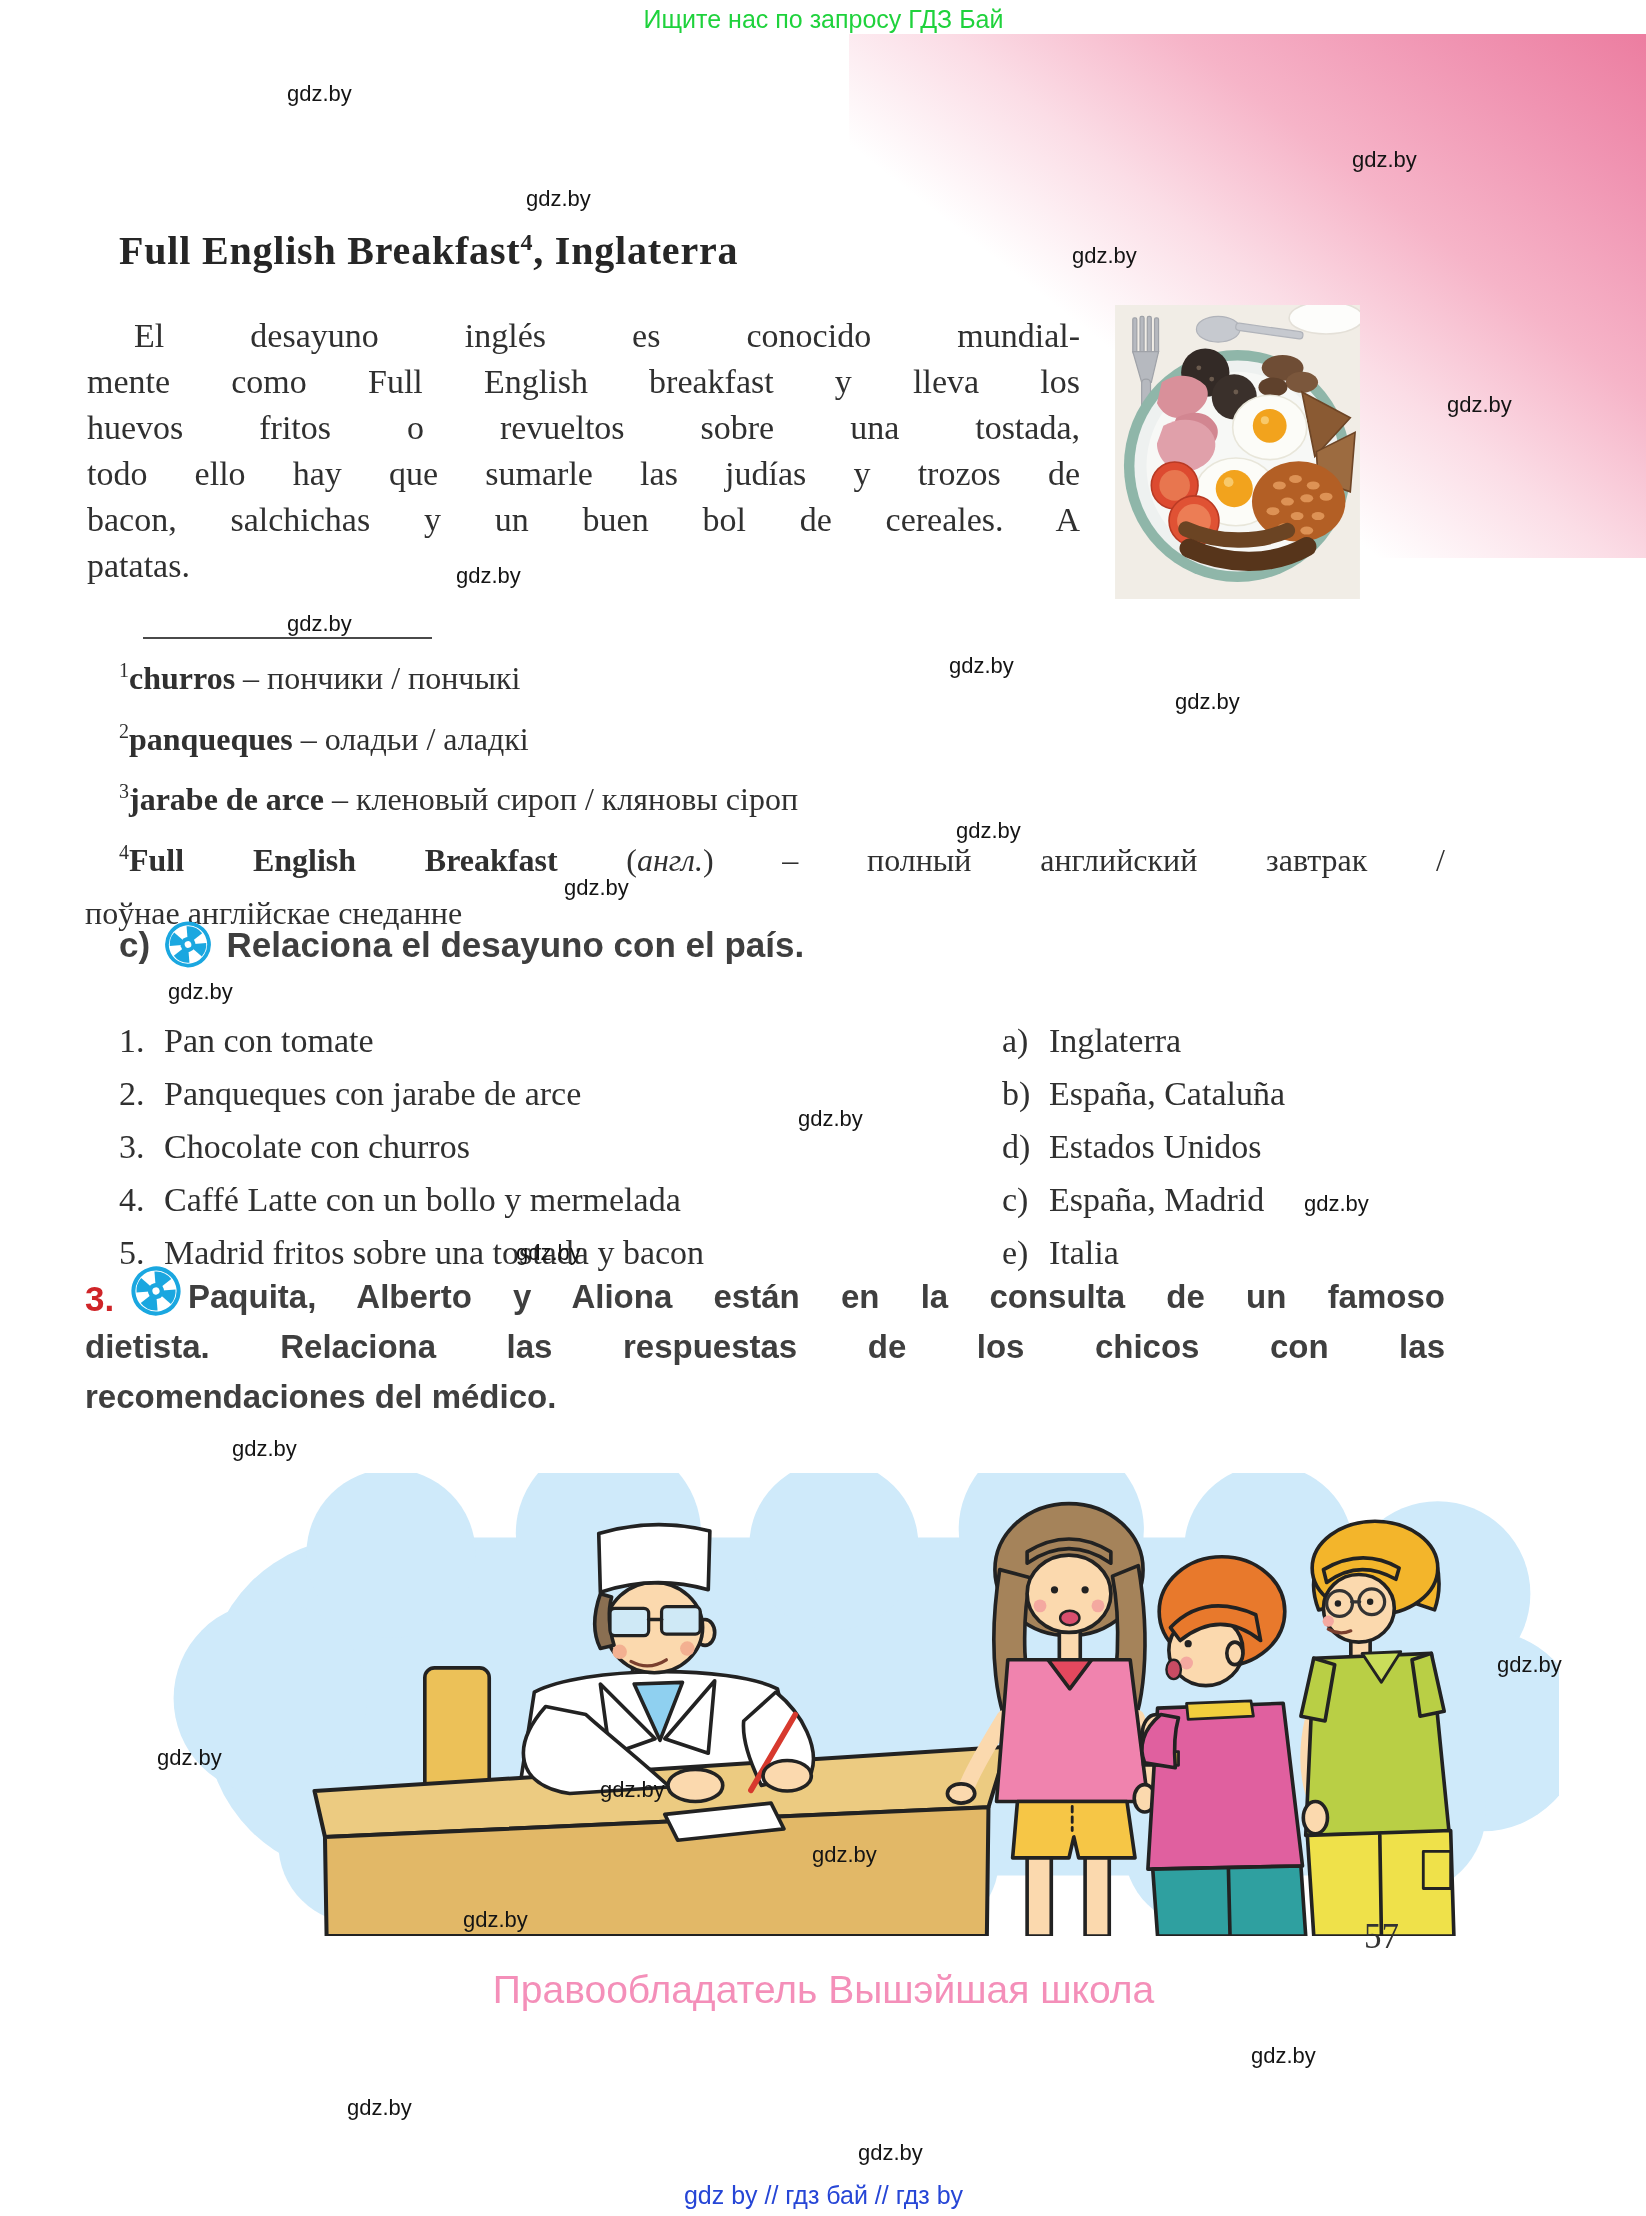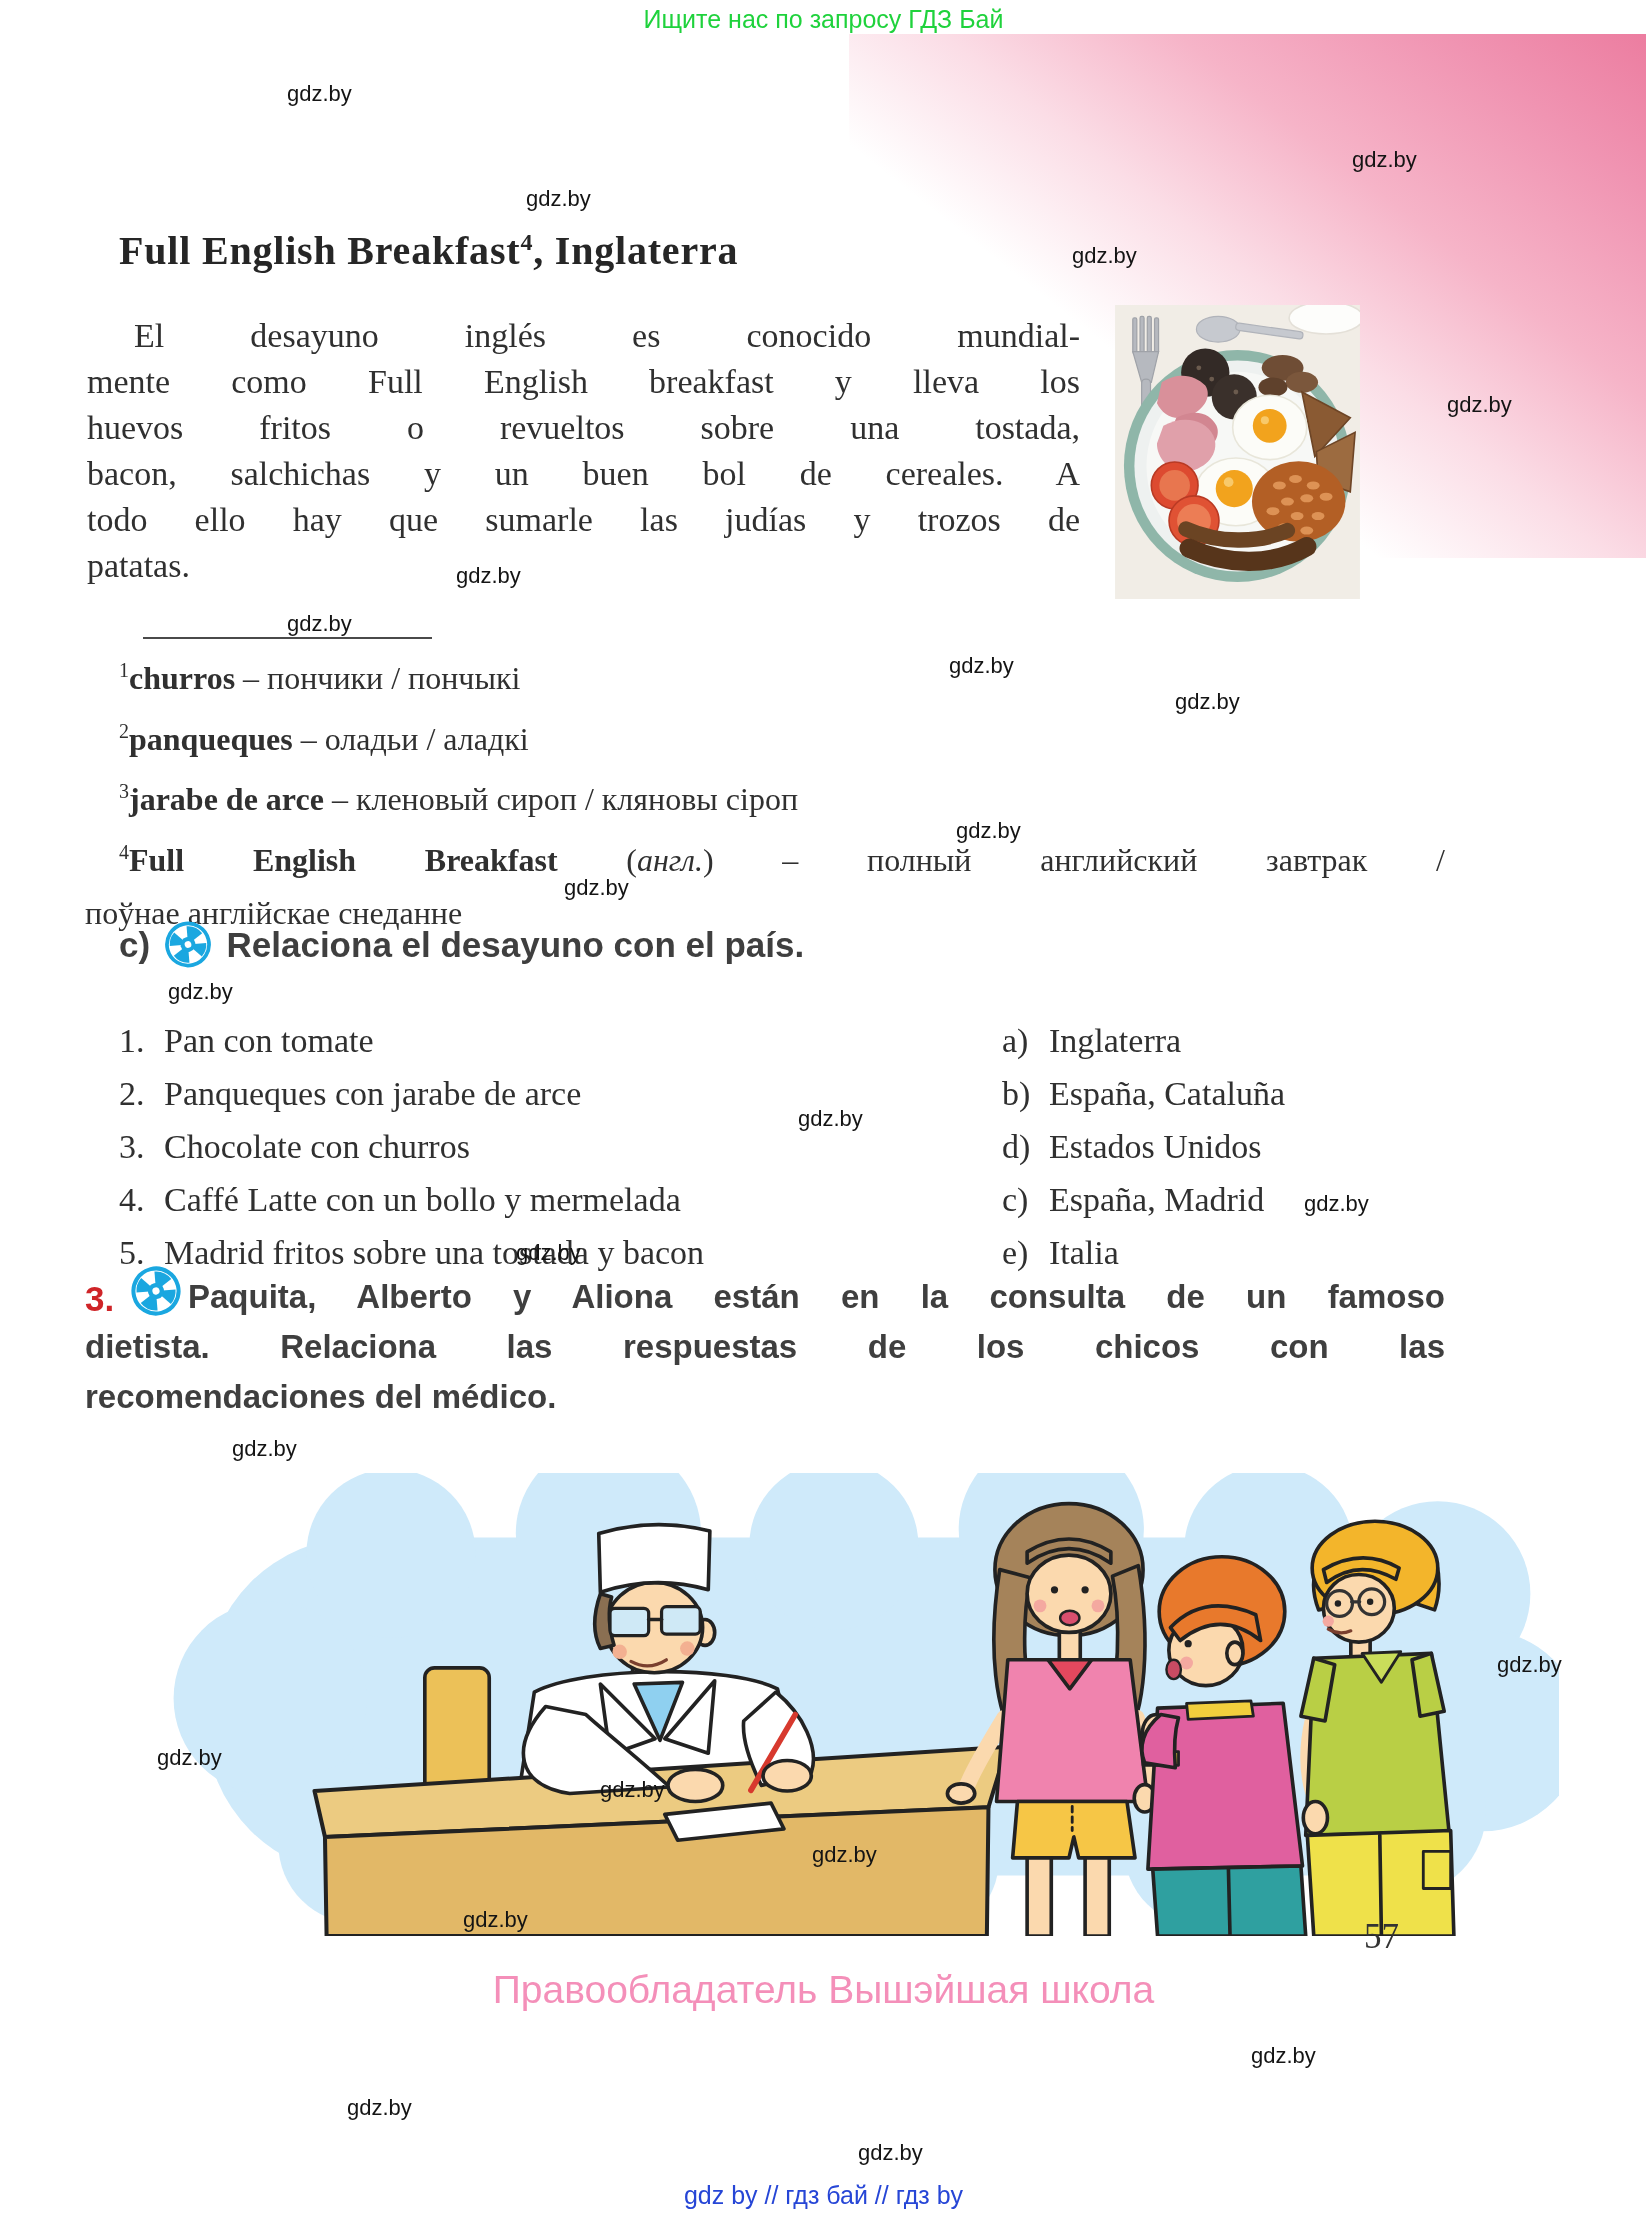--- a/index.html
+++ b/index.html
@@ -141,22 +141,22 @@
       <circle cx="98" cy="268" r="21" fill="#ec7d55"></circle>
 
     <path d="M88,278 C128,296 178,296 214,280" stroke="#6b4423" stroke-width="19" fill="none" stroke-linecap="round"></path>
     <path d="M92,302 C140,324 196,324 238,300" stroke="#57351b" stroke-width="24" fill="none" stroke-linecap="round"></path>
   </svg>
 
   <div class="intro">
     <div class="jline indent">El desayuno inglés es conocido mundial-</div>
     <div class="jline">mente como Full English breakfast y lleva los</div>
     <div class="jline">huevos fritos o revueltos sobre una tostada,</div>
+    <div class="jline">todo ello hay que sumarle las judías y trozos de</div>
     <div class="jline">bacon, salchichas y un buen bol de cereales. A</div>
-    <div class="jline">todo ello hay que sumarle las judías y trozos de</div>
     <div>patatas.</div>
   </div>
 
   <div class="rule"></div>
 
   <div class="footnotes">
     <div class="fl"><sup>1</sup><span class="fn-term">churros</span><span> – пончики / пончыкі</span></div>
     <div class="fl"><sup>2</sup><span class="fn-term">panqueques</span><span> – оладьи / аладкі</span></div>
     <div class="fl"><sup>3</sup><span class="fn-term">jarabe de arce</span><span> – кленовый сироп / кляновы сіроп</span></div>
     <div class="fl jline"><sup>4</sup><span class="fn-term">Full English Breakfast</span><span> (</span><span class="fn-lang">англ.</span><span>) – полный английский завтрак /</span></div>

